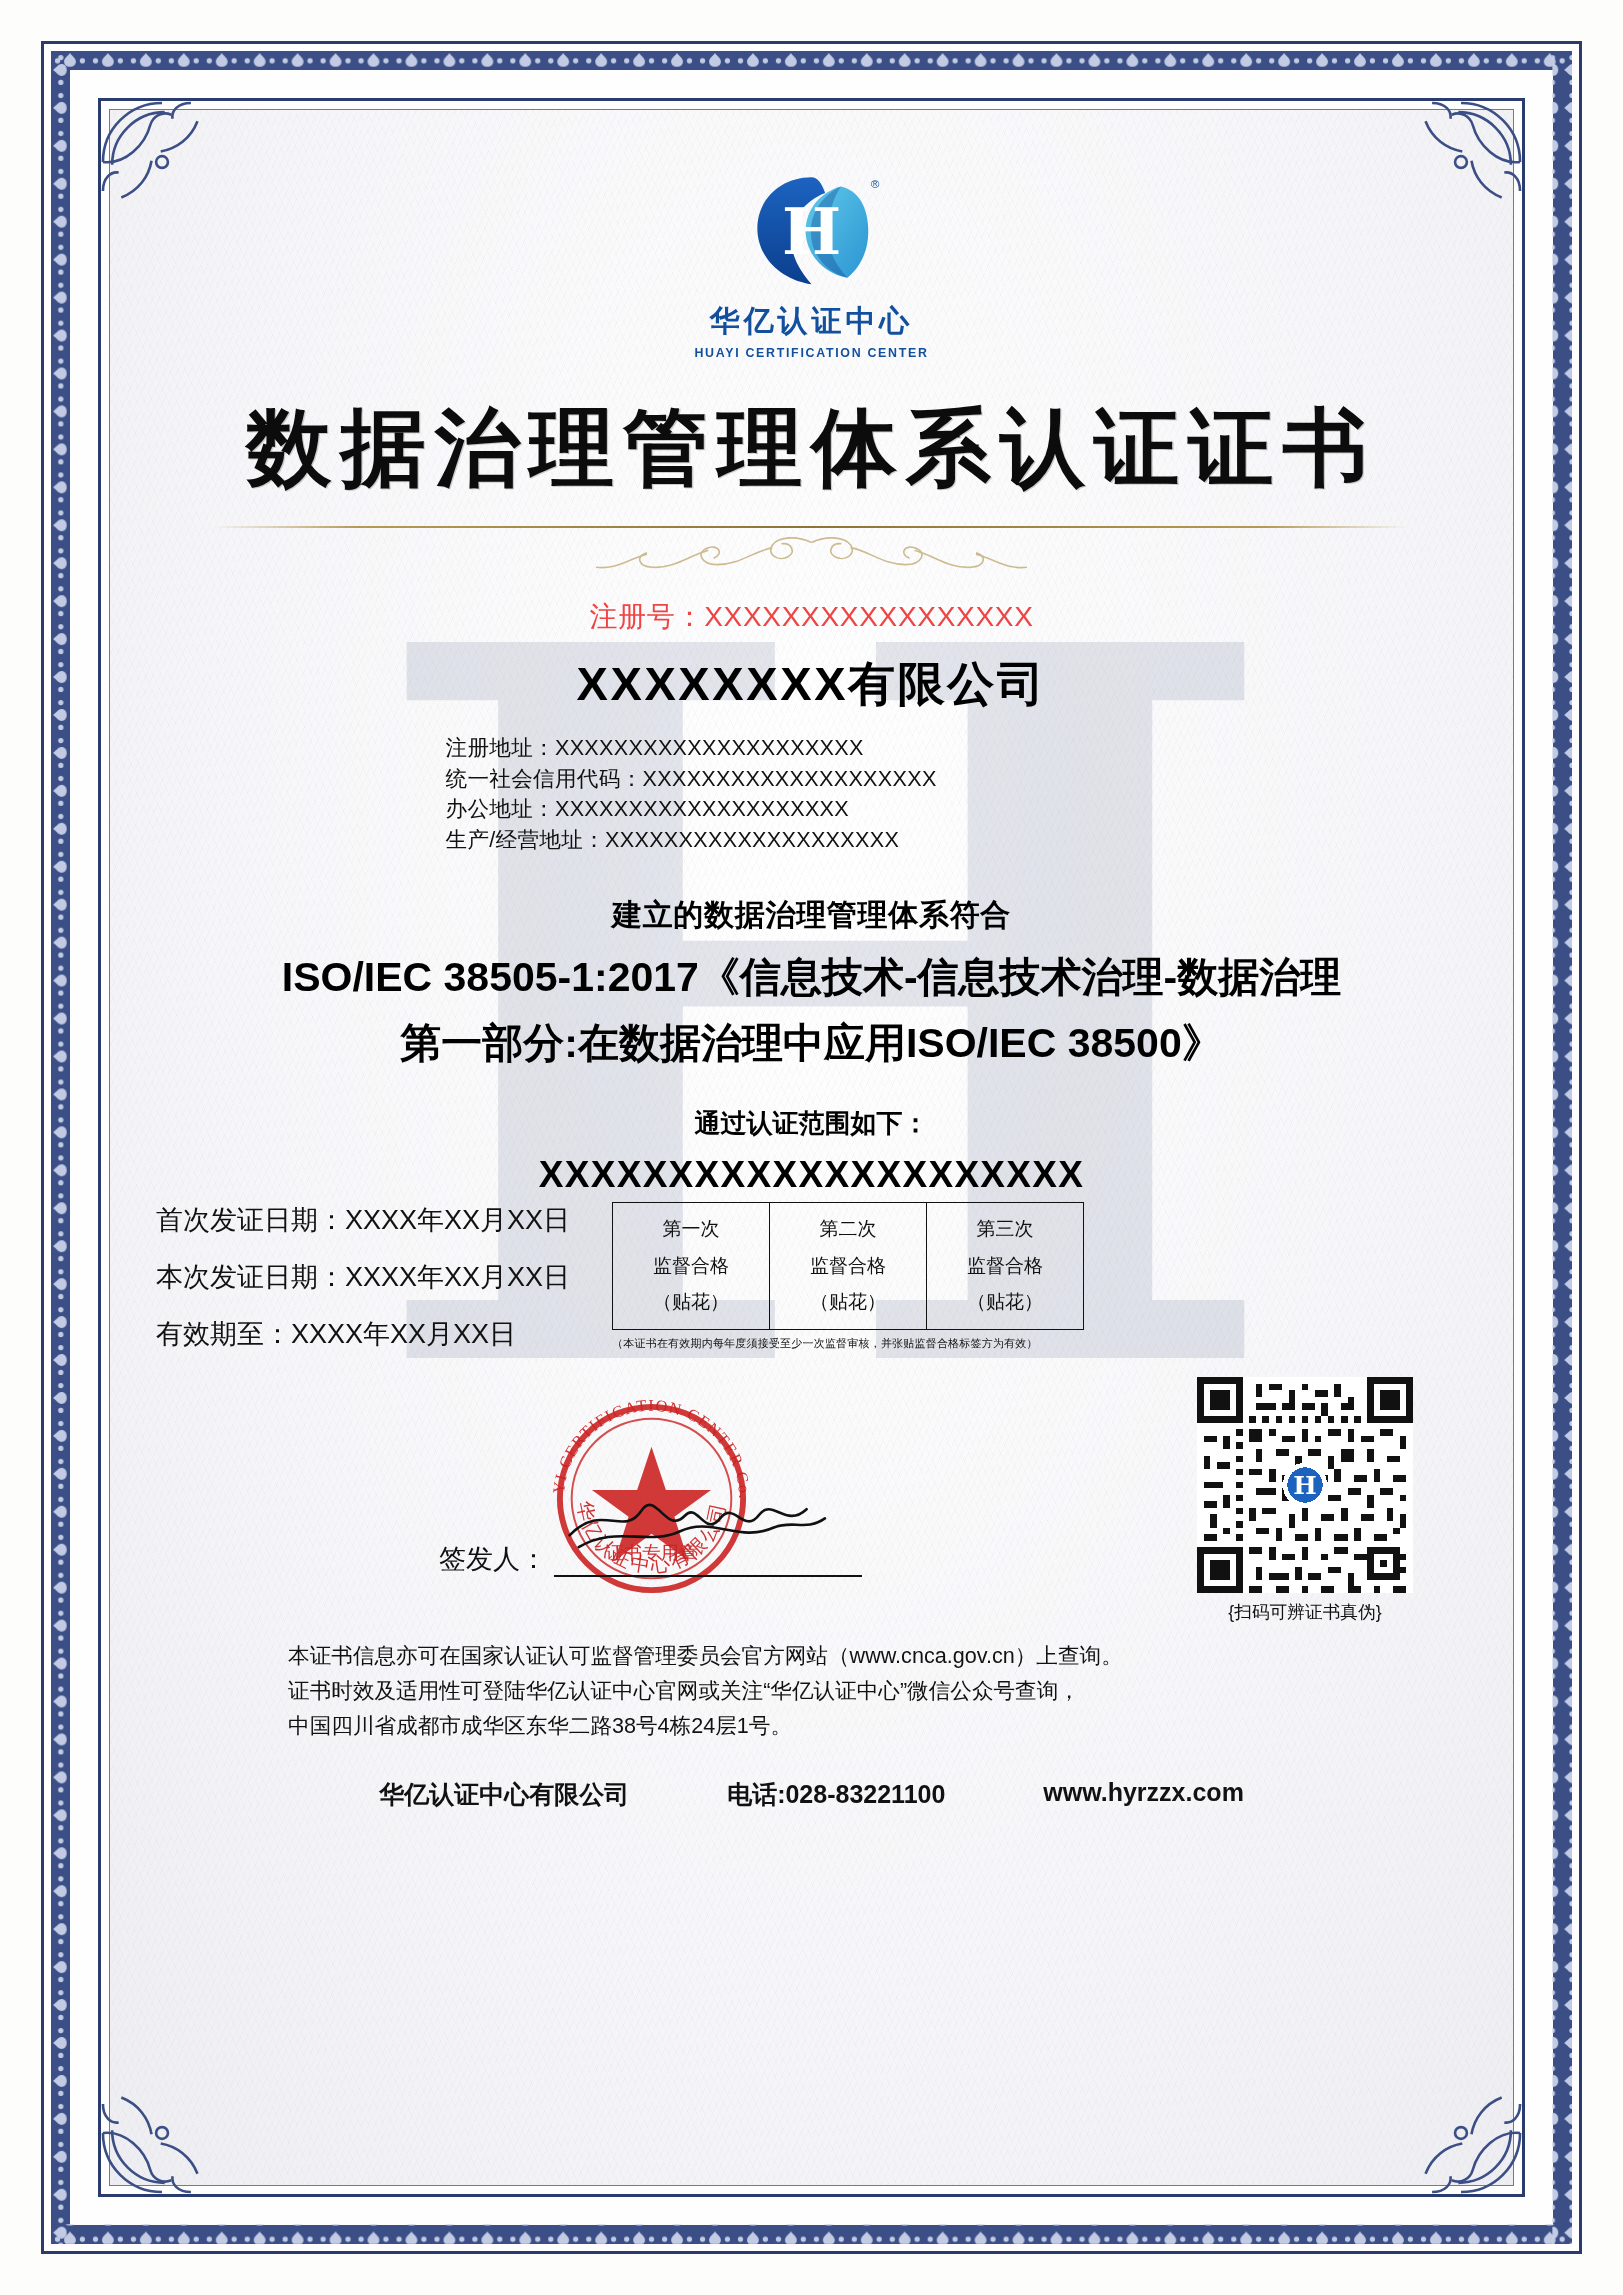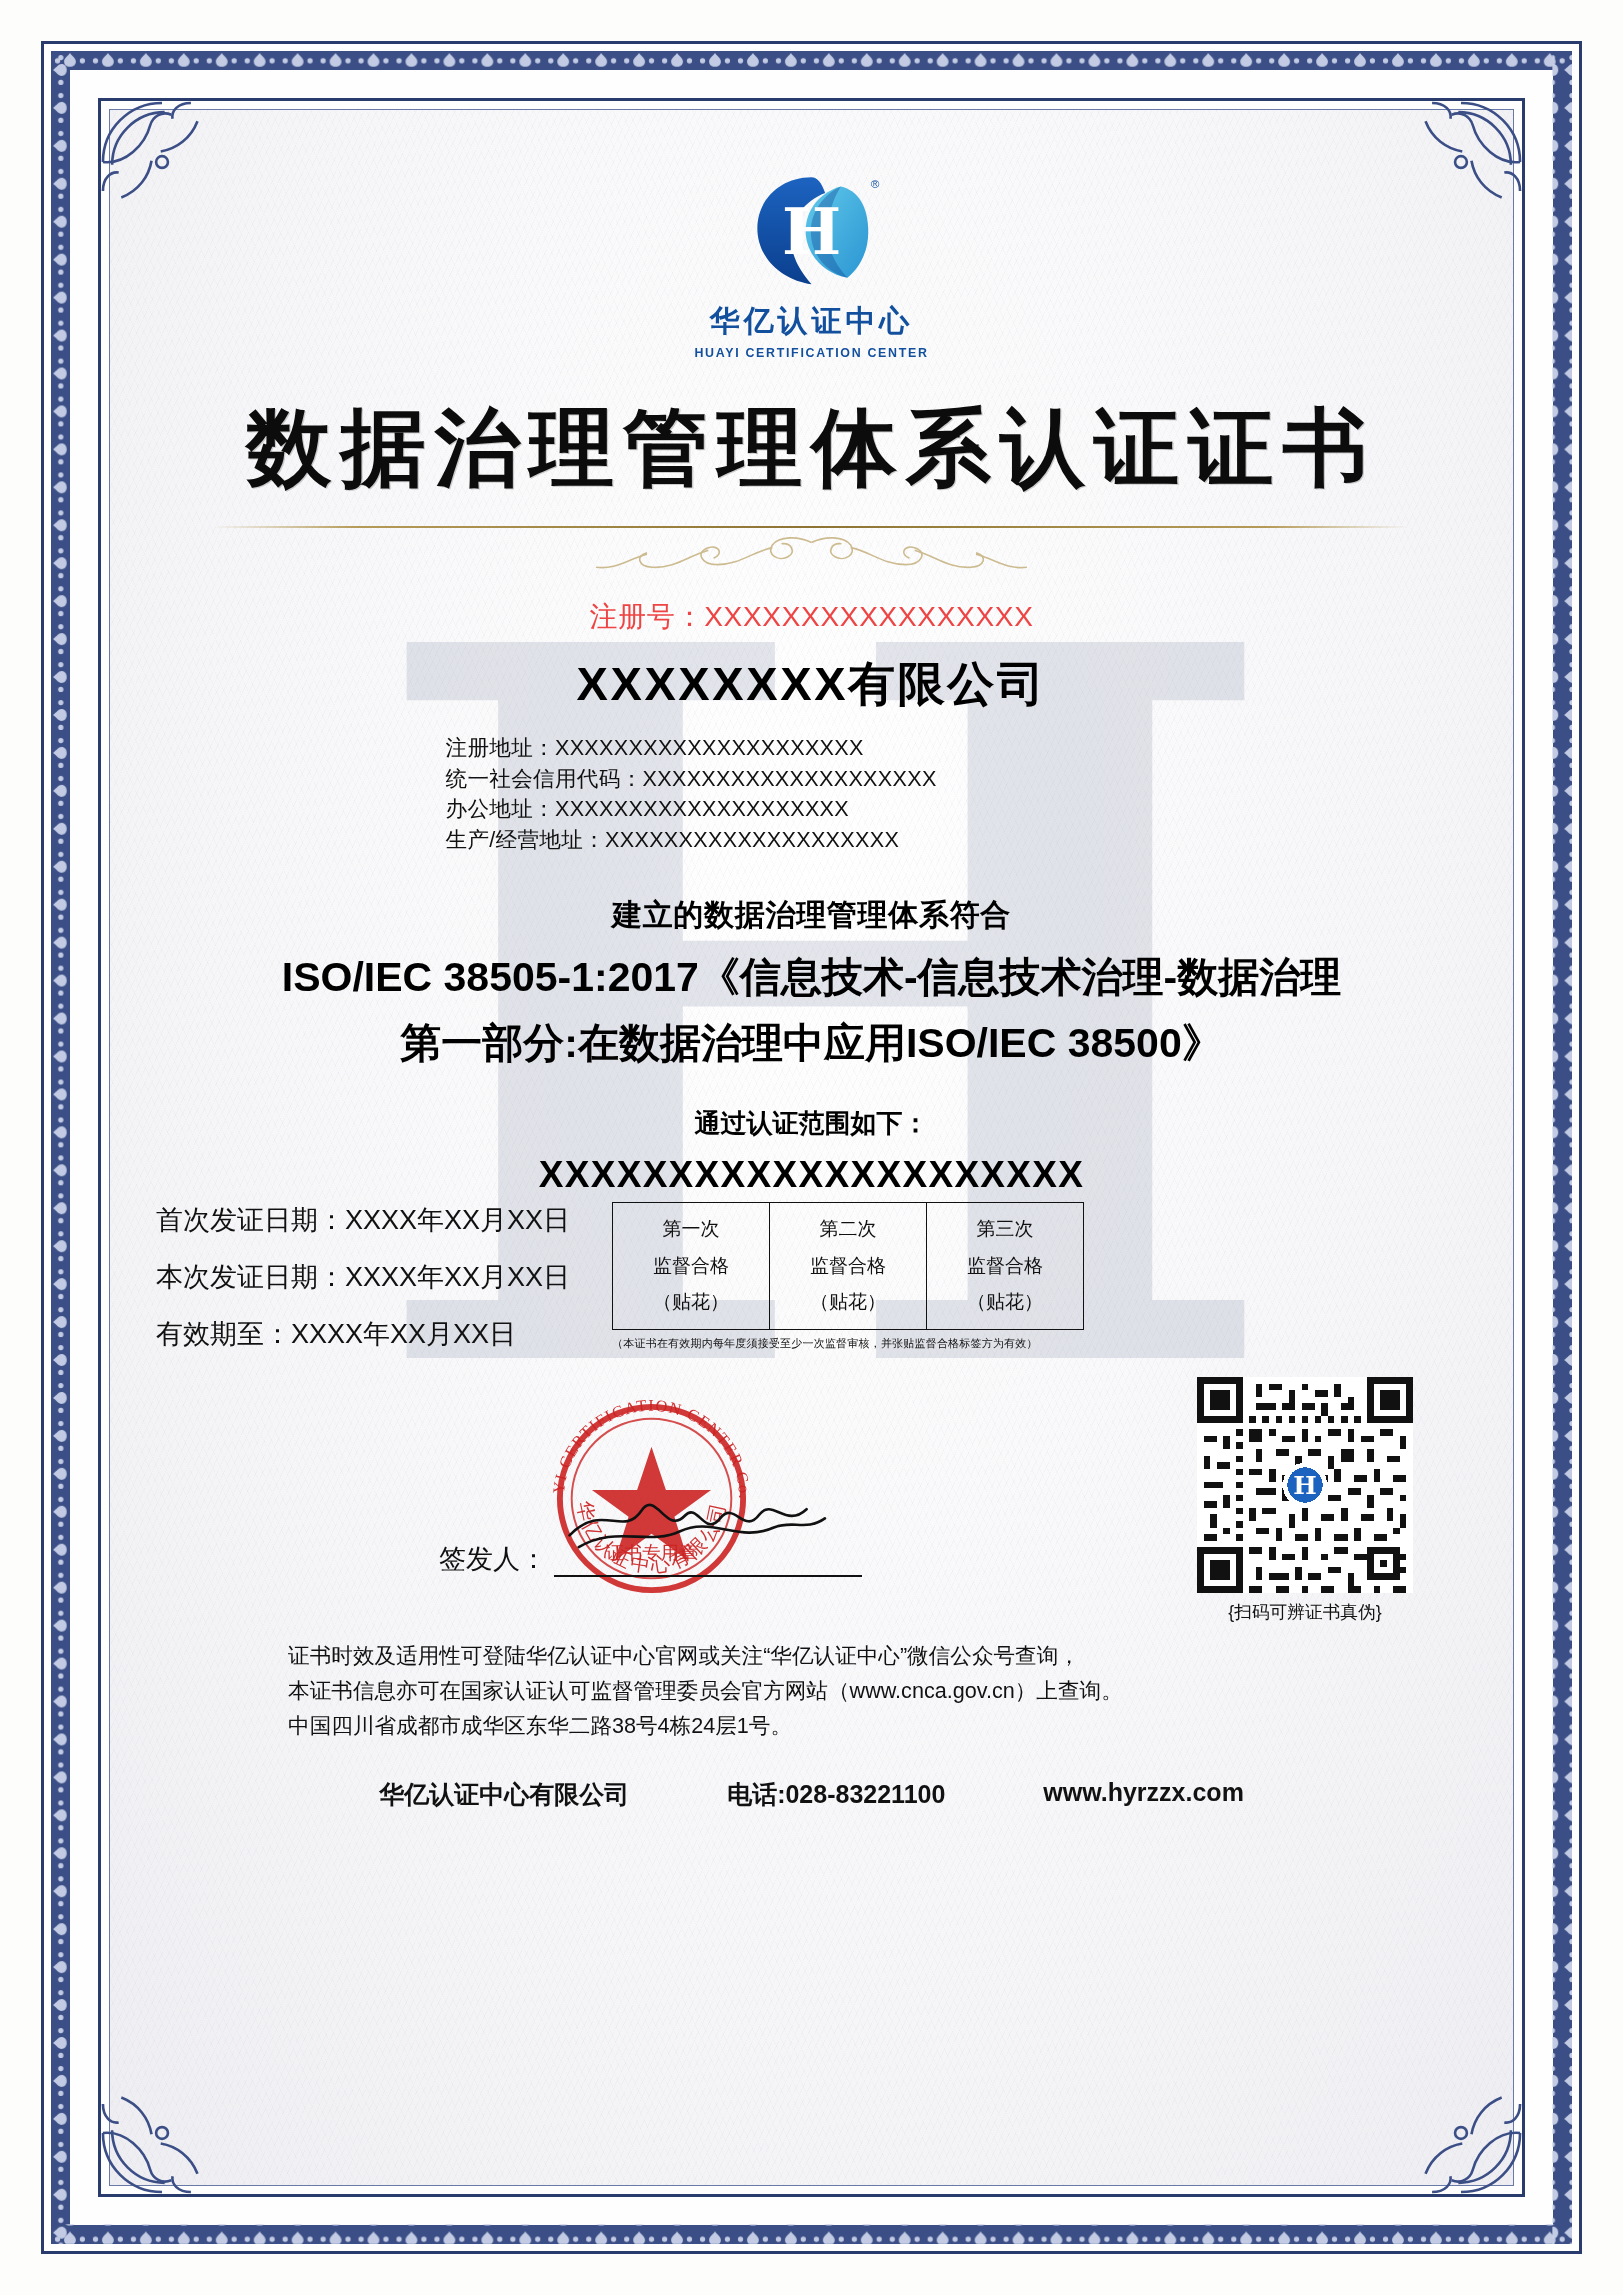--- a/index.html
+++ b/index.html
@@ -584,22 +584,22 @@
             <circle cx="16.5" cy="16.5" r="3.4" fill="#fff"></circle>
             <circle cx="16.5" cy="16.5" r="2.7" fill="#1c63c0"></circle>
             <text x="16.5" y="17.9" font-family="DejaVu Serif, serif" font-size="3.8" font-weight="700" fill="#fff" text-anchor="middle">H</text>
           </svg>
         </div>
         <div class="qr-caption">{扫码可辨证书真伪}</div>
       </div>
     </div>
 
     <div class="notes">
+      <div class="note-line">本证书信息亦可在国家认证认可监督管理委员会官方网站（www.cnca.gov.cn）上查询。</div>
       <div class="note-line">证书时效及适用性可登陆华亿认证中心官网或关注“华亿认证中心”微信公众号查询，</div>
-      <div class="note-line">本证书信息亦可在国家认证认可监督管理委员会官方网站（www.cnca.gov.cn）上查询。</div>
       <div class="note-line">中国四川省成都市成华区东华二路38号4栋24层1号。</div>
     </div>
 
     <div class="footer">
       <span>华亿认证中心有限公司</span>
       <span>电话:028-83221100</span>
       <span>www.hyrzzx.com</span>
     </div>
 
   </div>

